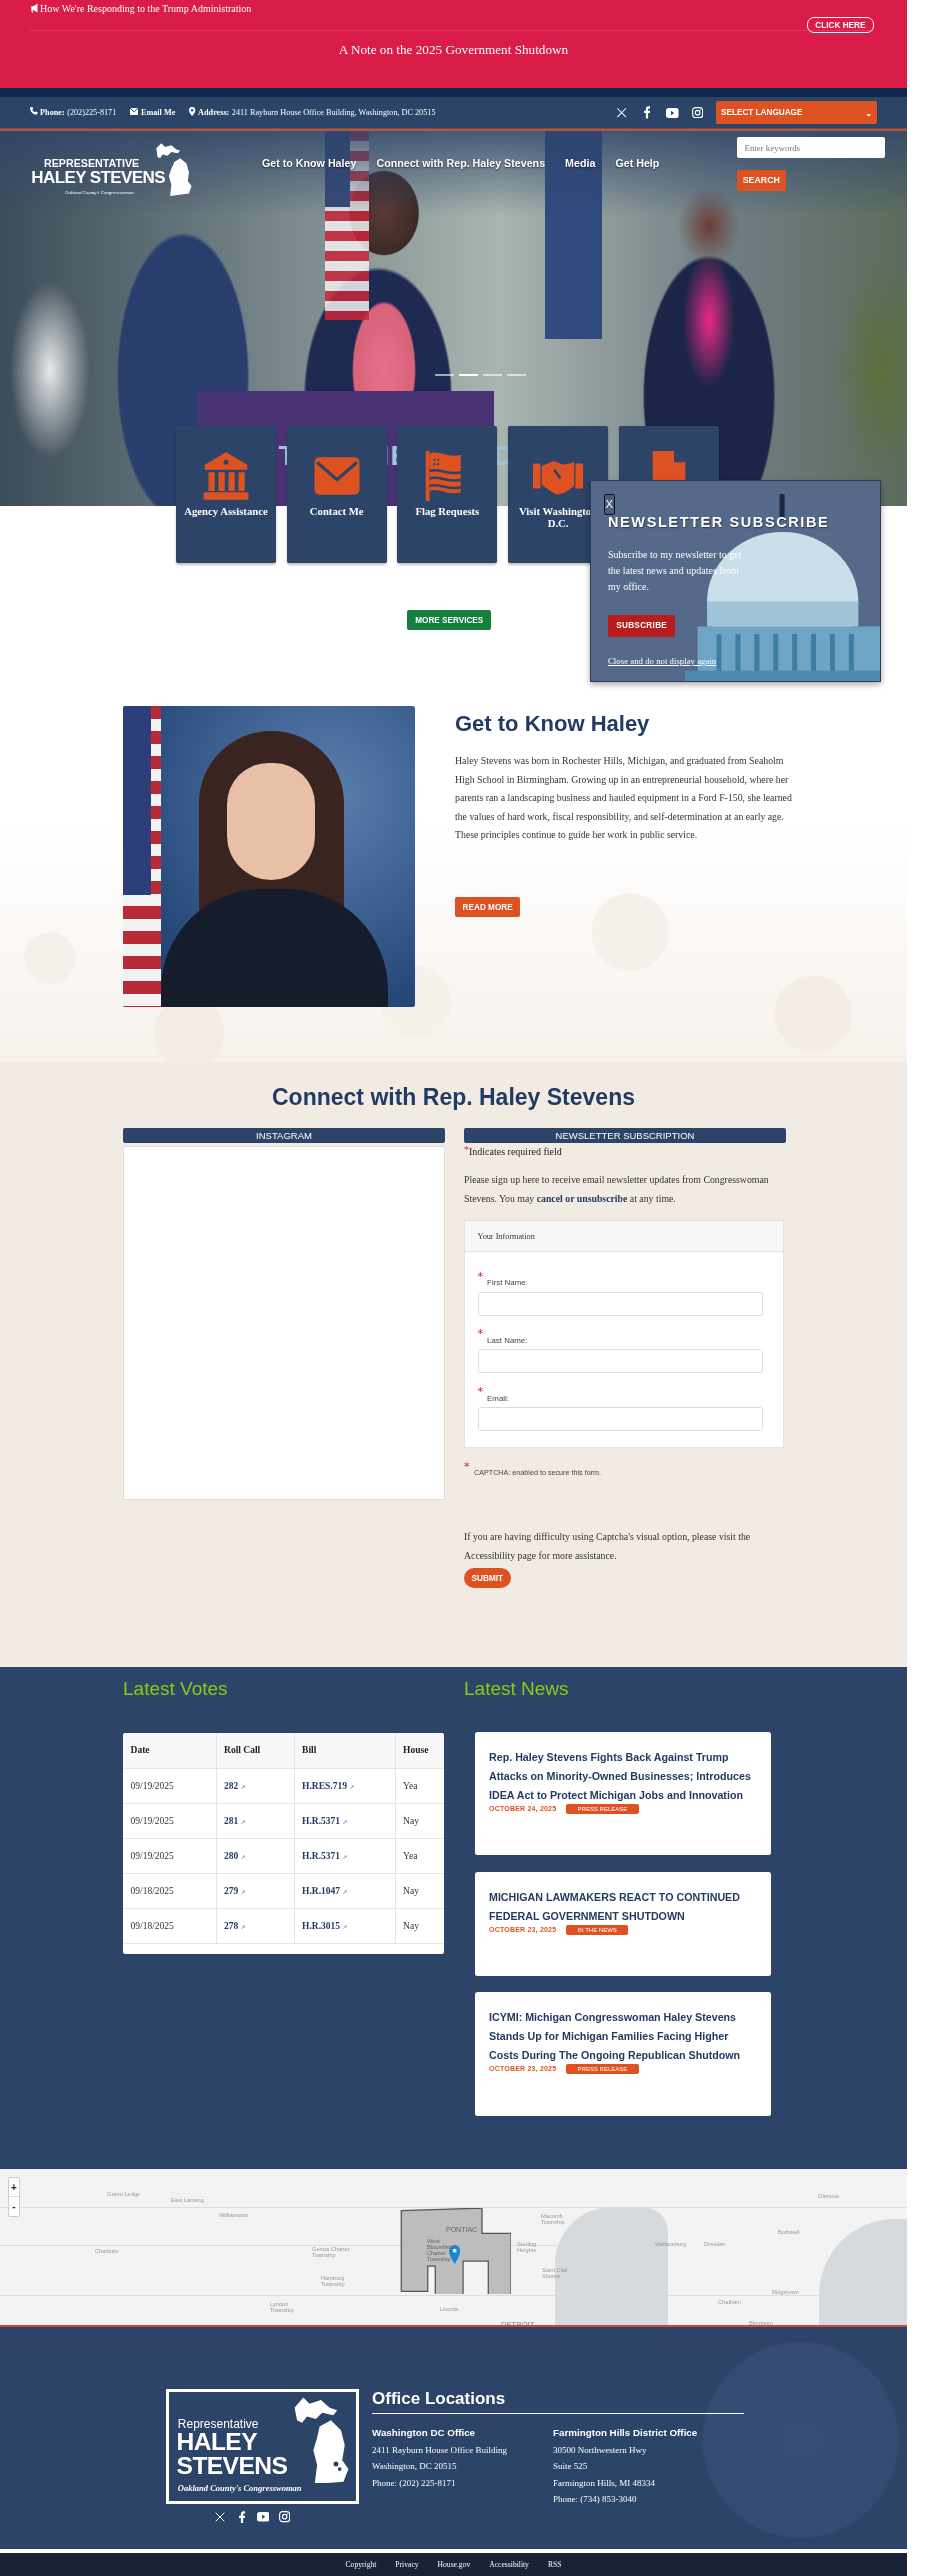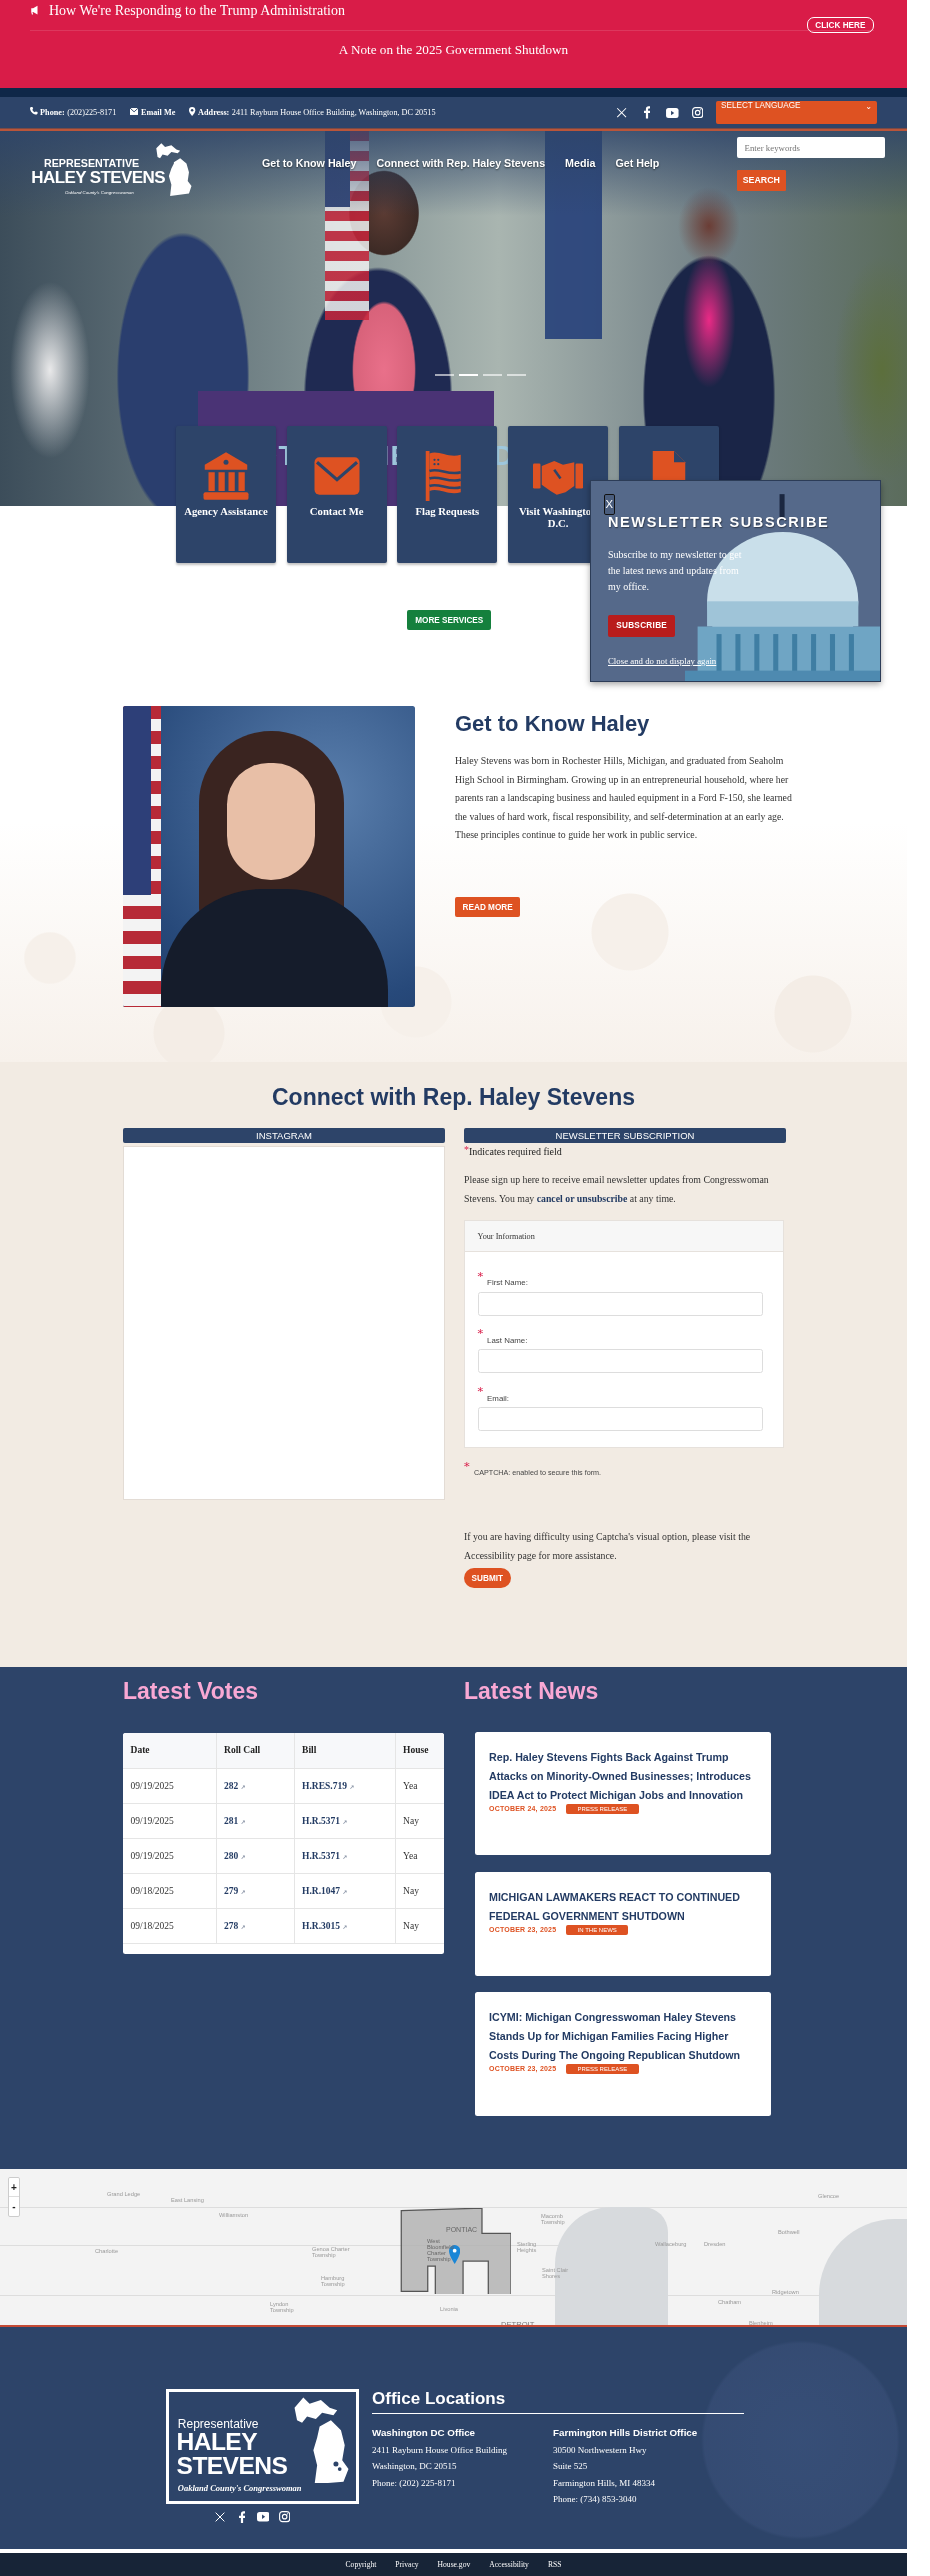--- a/index.html
+++ b/index.html
@@ -3,33 +3,33 @@
 <meta charset="utf-8">
 <style>
 *{box-sizing:border-box;margin:0;padding:0}
 html,body{width:930px;background:#fff}
 body{font-family:"DejaVu Serif","Liberation Serif",serif;color:#222;position:relative;height:2576px;overflow:hidden}
 .page{width:907px;position:relative}
 a{color:inherit;text-decoration:none}
 
 
 .alert{background:#d91c48;height:88px;position:relative;color:#fff}
-.alert-top{position:absolute;left:30px;top:2.5px;font-size:14px;display:flex;align-items:center;gap:9px;font-family:"Liberation Serif",serif}
+.alert-top{position:absolute;left:30px;top:2.5px;font-size:10px;display:flex;align-items:center;gap:0;font-family:"Liberation Serif",serif}
 .alert-btn{position:absolute;right:33px;top:17px;border:0.6px solid #fff;border-radius:7px;padding:2.5px 7.6px;font-family:"Liberation Sans",sans-serif;font-weight:bold;font-size:8.2px;color:#fff}
 .alert-divider{position:absolute;left:30px;right:33px;top:30px;height:0.6px;background:rgba(255,255,255,.12)}
 .alert-note{position:absolute;left:0;right:0;top:42px;text-align:center;font-size:13.2px;font-family:"Liberation Serif",serif}
 .navy-strip{height:8.8px;background:#0f2748}
 
 
 .util{background:#2d4469;height:31.5px;display:flex;align-items:center;padding:0 30px;color:#fff;font-size:8.2px;position:relative;font-family:"Liberation Serif",serif}
 .util .item{display:flex;align-items:center;gap:2.5px;margin-right:14px}
 .util b{font-weight:bold}
 .util-right{position:absolute;right:30px;top:0;height:31.5px;display:flex;align-items:center;gap:11.3px}
 .util-right .soc{width:14px;height:14px;display:flex;align-items:center;justify-content:center}
-.lang{background:#de5222;width:161px;height:23px;border-radius:1.9px;display:flex;align-items:flex-start;justify-content:space-between;padding:0 5px;font-family:"Liberation Sans",sans-serif;font-weight:normal;font-size:8.2px;color:#fff}
+.lang{background:#de5222;width:161px;height:23px;border-radius:1.9px;display:flex;align-items:center;justify-content:space-between;padding:0 5px;font-family:"Liberation Sans",sans-serif;font-weight:bold;font-size:8.2px;color:#fff}
 .orange-rule{height:2.5px;background:#b9553a;border-top:0.6px solid #7a4a45}
 
 
 .hero{position:relative;height:375px;overflow:hidden;
  background:
   radial-gradient(ellipse 57px 69px at 384px 82px,#5b3b33 0%,#3c2a25 60%,transparent 62%),
   radial-gradient(ellipse 76px 164px at 384px 239px,#e9708a 0%,#d8627a 40%,transparent 42%),
   radial-gradient(ellipse 120px 208px at 378px 265px,#1f2a52 0%,#1f2a52 60%,transparent 62%),
   radial-gradient(ellipse 50px 63px at 709px 95px,#6b3d35 0%,transparent 62%),
   radial-gradient(ellipse 44px 113px at 709px 189px,#ea2a86 0%,transparent 60%),
@@ -108,21 +108,21 @@
 .fl-row .fl{position:absolute;left:8.2px;top:6.3px}
 .fin{display:block;width:285px;height:24px;border:0.6px solid #ddd;border-radius:2.5px;margin:3.8px 0 14px;background:#fff}
 .captcha{margin-top:14px;position:relative;height:15px}
 .captcha .ast{position:absolute;left:0;top:-2.5px;font-size:11.3px}
 .captcha span.t{position:absolute;left:10px;top:5.7px;font-family:"Liberation Sans",sans-serif;font-size:7.2px;color:#444}
 .nl .diff{margin-top:50px;font-family:"Liberation Serif",serif;font-size:9.8px;line-height:19px;color:#333}
 .submit{margin-top:2.5px;background:#de5222;color:#fff;font-family:"Liberation Sans",sans-serif;font-weight:bold;font-size:8.2px;padding:5.7px 7.6px;border-radius:10px;border:none}
 
 
 .vn{position:absolute;left:0;top:1667px;width:907px;height:502px;background:#2d4469}
-.vn h2{position:absolute;top:11.3px;font-family:"Liberation Sans",sans-serif;font-weight:bold;font-size:23px;color:#f9a8d4}
+.vn h2{position:absolute;top:11.3px;font-family:"Liberation Sans",sans-serif;font-weight:normal;font-size:19px;color:#84cc16}
 .votes{position:absolute;left:123px;top:66px;width:321px;background:#fff;border-radius:2.5px;overflow:hidden;padding-bottom:10px}
 .votes table{width:100%;border-collapse:collapse;font-family:"Liberation Serif",serif;font-size:9.5px}
 .votes th{background:#f7f8fa;text-align:left;font-weight:bold;height:35px;padding:0 7.6px;border-right:0.6px solid #e5e5e5;border-bottom:0.6px solid #e5e5e5;color:#222}
 .votes td{height:35px;padding:0 7.6px;border-right:0.6px solid #e5e5e5;border-bottom:0.6px solid #e5e5e5;color:#333}
 .votes th:last-child,.votes td:last-child{border-right:none}
 .votes td.lnk{font-weight:bold;color:#233b63}
 .ext{font-size:5.7px;color:#8a94a6;margin-left:2.5px}
 .news{position:absolute;left:475px;width:296px;background:#fff;border-radius:2.5px;padding:16.4px 14px 0}
 .news .title{font-family:"Liberation Sans",sans-serif;font-weight:bold;font-size:10.7px;line-height:19px;color:#233b63}
 .news .meta{display:flex;align-items:center;gap:10px;margin-top:-1.3px}

